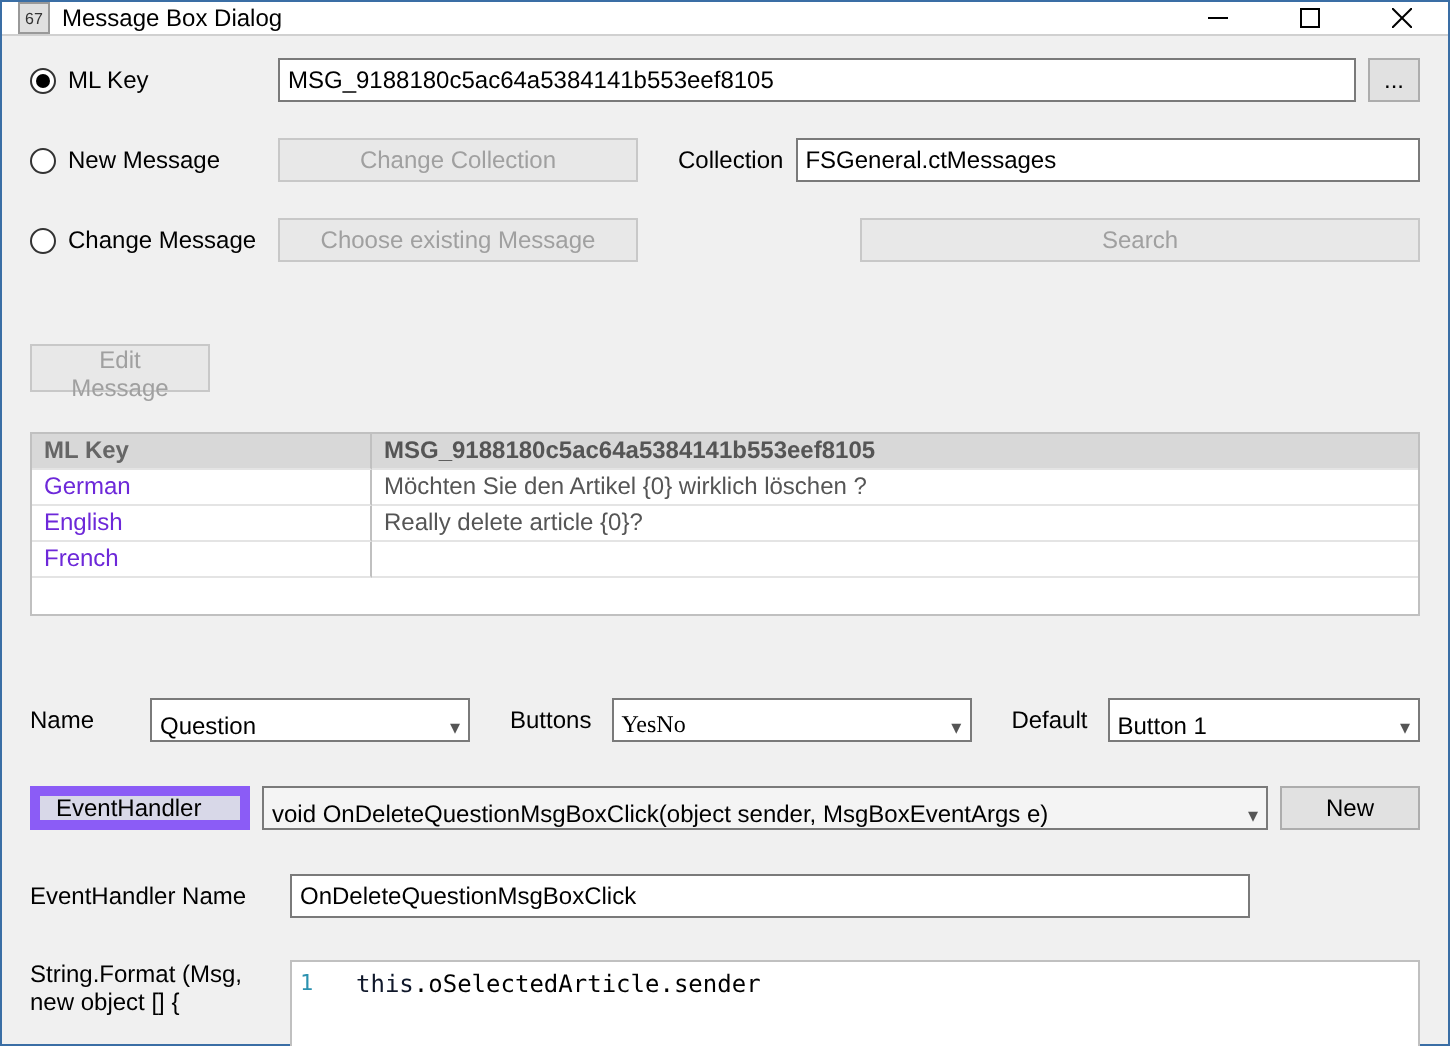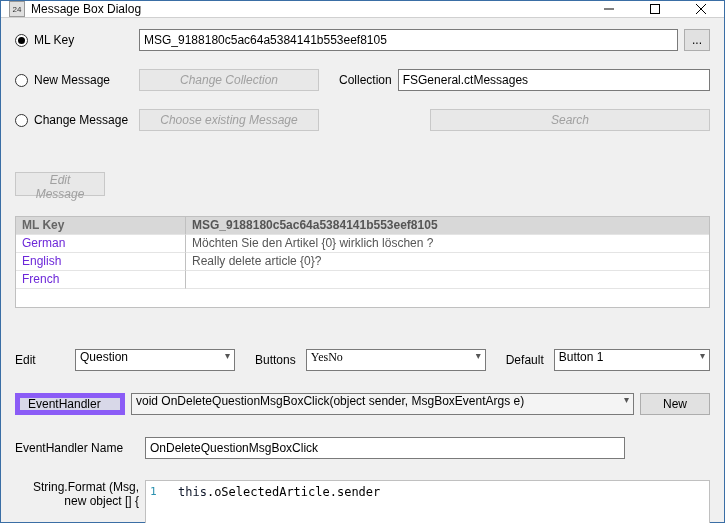--- a/index.html
+++ b/index.html
@@ -71,41 +71,41 @@
     color:#000;
   }
   .smallbtn {
     height:22px;
     background:#e1e1e1;
     border:1px solid #adadad;
     padding:0 8px;
     font-family:inherit;font-size:12px;
     color:#000;
   }
-  .smallbtn.disabled{color:#a0a0a0;border-color:#c8c8c8;background:#e8e8e8;font-style:italic;}
+  .smallbtn.disabled{color:#a0a0a0;border-color:#c8c8c8;background:#e8e8e8;}
   .widebtn { width: 180px; text-align:center;}
   .sep { height:8px; }
   
   .msggrid {
     border:1px solid #c0c0c0;
     background:#fff;
     margin-top:4px;
   }
   .msggrid .gr-row{display:flex;height:18px;}
   .msggrid .gr-h{background:#d8d8d8;font-weight:bold;}
   .msggrid .gr-cell-l{width:170px;border-right:1px solid #c0c0c0;border-bottom:1px solid #e4e4e4;padding:1px 6px;color:#6d28d9;}
   .msggrid .gr-cell-r{flex:1;border-bottom:1px solid #e4e4e4;padding:1px 6px;color:#555;}
   .msggrid .gr-h .gr-cell-l{color:#666;}
   .msggrid .gr-h .gr-cell-r{color:#555;font-weight:bold;}
   .msggrid .blank{height:18px;}
   
   .label { color:#000; }
   .select {
     height:22px;border:1px solid #7a7a7a;background:#fff;
-    display:flex;align-items:flex-start;justify-content:space-between;
+    display:flex;align-items:flex-end;justify-content:space-between;
     padding:0 4px;
   }
   .chev{font-size:10px;color:#555;margin-left:4px;}
   .eh-label{
     background:#d8d8e8;border:5px solid #8b5cf6;height:22px;
     display:flex;align-items:center;padding:0 8px;width:110px;
   }
   .codebox{
     border:1px solid #c0c0c0;background:#fff;flex:1;
     font-family:Consolas,monospace;font-size:12px;
@@ -119,21 +119,21 @@
   .footer{display:flex;justify-content:flex-end;gap:10px;margin-top:8px;}
   .okbtn{width:98px;height:24px;background:#e1e1e1;border:2px solid #15803d;font-family:inherit;font-size:12px;}
   .cancelbtn{width:92px;height:24px;background:#e1e1e1;border:1px solid #adadad;font-family:inherit;font-size:12px;}
 </style>
 </head>
 <body>
 
 <div class="window">
 
   <div class="titlebar">
-    <div class="appicon">24</div>
+    <div class="appicon">67</div>
     <div class="title">Message Box Dialog</div>
     <div class="winbtns">
       <div class="winbtn">
         <svg width="10" height="10">
             <line x1="0" y1="5" x2="10" y2="5" stroke="#000" stroke-width="1"></line>
           </svg>
       </div>
       <div class="winbtn">
         <svg width="10" height="10">
             <rect x="0.5" y="0.5" width="9" height="9" fill="none" stroke="#000" stroke-width="1"></rect>
@@ -201,21 +201,21 @@
       <div class="gr-row">
         <div class="gr-cell-l">French</div>
         <div class="gr-cell-r"></div>
       </div>
       <div class="blank"></div>
     </div>
 
     <div class="sep"></div>
 
     <div class="row" style="gap:10px;">
-      <span class="label" style="width:50px;">Edit</span>
+      <span class="label" style="width:50px;">Name</span>
       <div class="select" style="width:160px;">
         <span>Question</span>
         <span class="chev">▾</span>
       </div>
       <span class="label" style="margin-left:10px;">Buttons</span>
       <div class="select" style="width:180px;font-family:Liberation Serif, serif;">
         <span>YesNo</span>
         <span class="chev">▾</span>
       </div>
       <span class="label" style="margin-left:10px;">Default</span>
@@ -233,21 +233,21 @@
       </div>
       <button class="smallbtn" style="width:70px;">New</button>
     </div>
 
     <div class="row" style="margin-top:4px;">
       <span class="label" style="width:124px;">EventHandler Name</span>
       <input class="textinput" style="flex: 1 1 0%; max-width: 480px;" value="OnDeleteQuestionMsgBoxClick">
     </div>
 
     <div class="row" style="align-items:flex-start;margin-top:4px;flex:1;">
-      <span class="label" style="width:124px;white-space:normal;text-align:right;">String.Format (Msg, new object [] {</span>
+      <span class="label" style="width:124px;white-space:normal;">String.Format (Msg, new object [] {</span>
       <div class="codebox">
         <span class="ln">1</span>
         <div class="codeline"><span class="kw">this</span><span>.oSelectedArticle.sender</span></div>
         <span class="closebrace">}</span>
       </div>
     </div>
 
     <div class="footer">
       <button class="okbtn">Ok</button>
       <button class="cancelbtn">Cancel</button>

